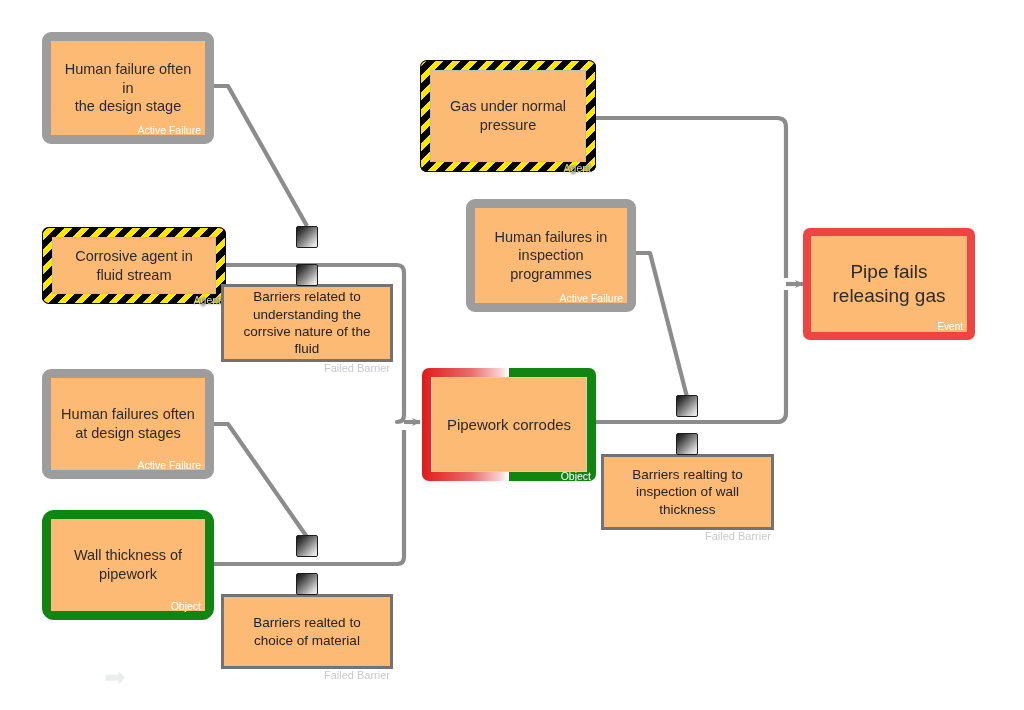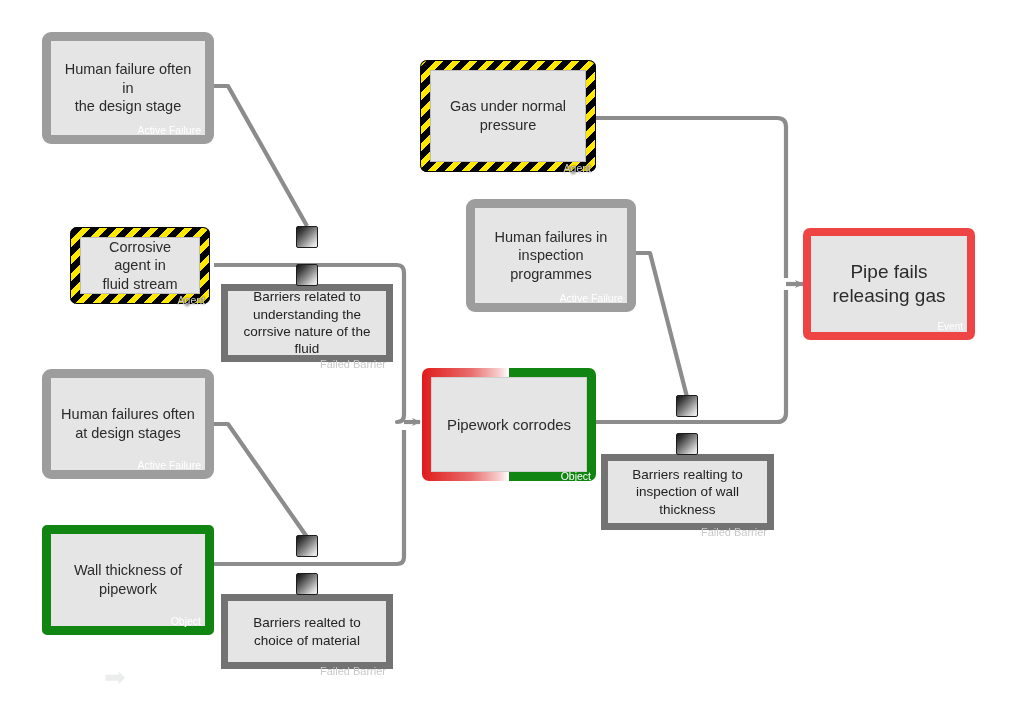--- a/index.html
+++ b/index.html
@@ -17,21 +17,21 @@
   
   .node{
     position:absolute;
     box-sizing:border-box;
     background:#ffffff;
     z-index:5;
   }
   .node .inner{
     position:absolute;
     left:0;top:0;right:0;bottom:0;
-    background:#e5e5e5;
+    background:#fdba74;
     display:flex;
     align-items:center;
     justify-content:center;
     text-align:center;
     box-sizing:border-box;
     padding:4px 8px;
   }
   .node .label{
     color:#2b2b2b;
     line-height:1.28;
@@ -77,22 +77,21 @@
   .n-agent .label{font-size:14.5px;}
   .n-agent .tag{
     color:#cfcfcf;
     right:5px;bottom:-2px;
     text-shadow:0 0 2px #000;
   }
 
   
   .n-object{
     border:9px solid #118511;
-    border-radius:5px;
-    margin-top:15px;
+    border-radius:12px;
   }
   .n-object .label{font-size:14.5px;}
   .n-object .tag{right:4px;bottom:-1px;}
 
   
   .n-objgrad{
     border-radius:7px;
     padding:20px;
     background:
       linear-gradient(to right,
@@ -109,21 +108,21 @@
   
   .n-event{
     border:8px solid #ef4444;
     border-radius:7px;
   }
   .n-event .label{font-size:19px;}
   .n-event .tag{right:4px;bottom:-1px;font-size:10px;text-align:center;}
 
   
   .n-barrier{
-    border:7px solid #737373;
+    border:3px solid #737373;
     background:#ffffff;
   }
   .n-barrier .inner{border:0;}
   .n-barrier .label{font-size:13.5px;color:#222;}
   .n-barrier .tag{
     color:#c9c9c9;
     right:0px;
     bottom:-15px;
     font-size:11px;
     text-shadow:none;
@@ -192,21 +191,21 @@
   <div class="knob" style="left:676px;top:433px;"></div>
 
   <div class="node n-active" style="left:42px;top:32px;width:172px;height:112px;">
     <div class="inner">
       <span class="label">Human failure often in
 the design stage</span>
     </div>
     <span class="tag">Active Failure</span>
   </div>
 
-  <div class="node n-agent" style="left:42px;top:227px;width:140px;height:77px;margin-left:28px;">
+  <div class="node n-agent" style="left:42px;top:227px;width:184px;height:77px;">
     <div class="inner">
       <span class="label">Corrosive agent in
 fluid stream</span>
     </div>
     <span class="tag">Agent</span>
   </div>
 
   <div class="node n-active" style="left:42px;top:369px;width:172px;height:110px;">
     <div class="inner">
       <span class="label">Human failures often

